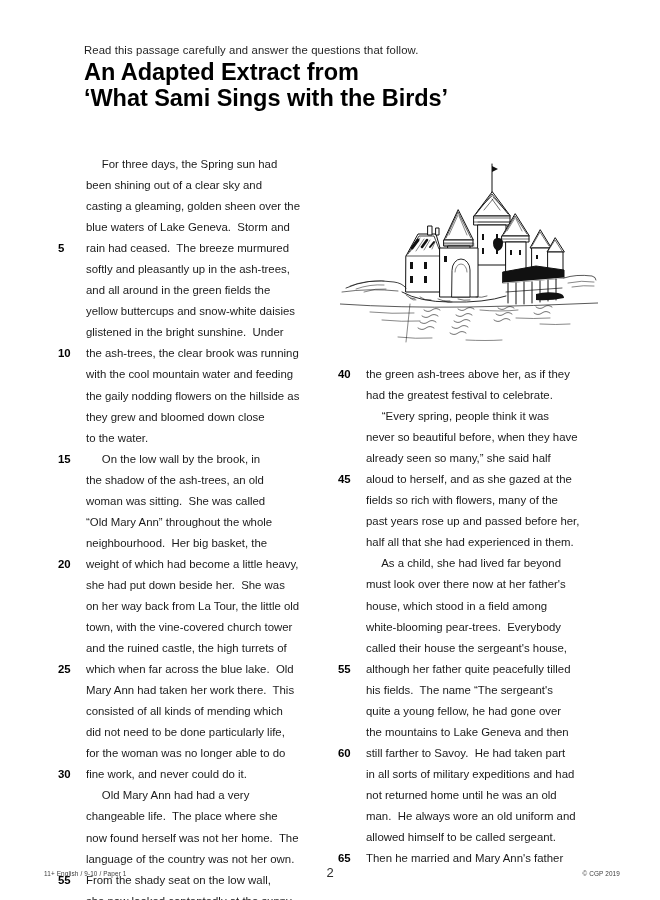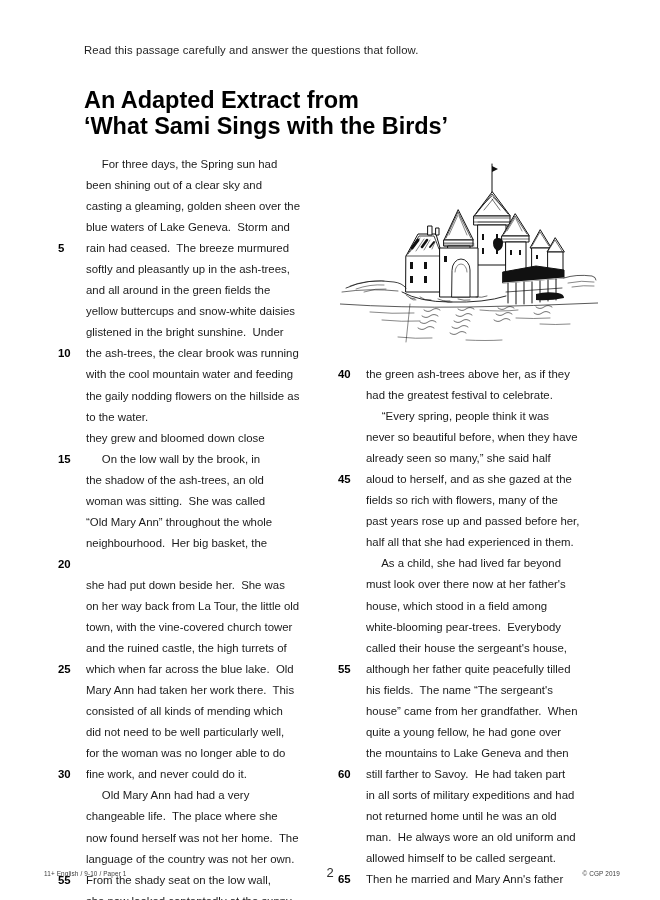--- a/index.html
+++ b/index.html
@@ -30,21 +30,21 @@
     top: 44px;
     font-size: 11.3px;
     color: #1f1f1f;
     letter-spacing: 0.01em;
   }
 
   
   .title {
     position: absolute;
     left: 84px;
-    top: 88px;
+    top: 60px;
     width: 520px;
     font-size: 23.5px;
     font-weight: bold;
     line-height: 25.5px;
     color: #000;
     letter-spacing: -0.002em;
   }
   .title-line { display: block; white-space: nowrap; }
 
   
@@ -282,25 +282,25 @@
       <div class="prow">
         <span class="lnum"></span>
         <span class="ptext">with the cool mountain water and feeding</span>
       </div>
       <div class="prow">
         <span class="lnum"></span>
         <span class="ptext">the gaily nodding flowers on the hillside as</span>
       </div>
       <div class="prow">
         <span class="lnum"></span>
+        <span class="ptext">they grew and bloomed down close</span>
+      </div>
+      <div class="prow">
+        <span class="lnum"></span>
         <span class="ptext">to the water.</span>
-      </div>
-      <div class="prow">
-        <span class="lnum"></span>
-        <span class="ptext">they grew and bloomed down close</span>
       </div>
       <div class="prow">
         <span class="lnum">15</span>
         <span class="ptext">     On the low wall by the brook, in</span>
       </div>
       <div class="prow">
         <span class="lnum"></span>
         <span class="ptext">the shadow of the ash-trees, an old</span>
       </div>
       <div class="prow">
@@ -310,20 +310,21 @@
       <div class="prow">
         <span class="lnum"></span>
         <span class="ptext">“Old Mary Ann” throughout the whole</span>
       </div>
       <div class="prow">
         <span class="lnum"></span>
         <span class="ptext">neighbourhood.  Her big basket, the</span>
       </div>
       <div class="prow">
         <span class="lnum">20</span>
+        <span class="ptext">weight of which had become a little heavy,</span>
       </div>
       <div class="prow">
         <span class="lnum"></span>
         <span class="ptext">she had put down beside her.  She was</span>
       </div>
       <div class="prow">
         <span class="lnum"></span>
         <span class="ptext">on her way back from La Tour, the little old</span>
       </div>
       <div class="prow">
@@ -341,21 +342,21 @@
       <div class="prow">
         <span class="lnum"></span>
         <span class="ptext">Mary Ann had taken her work there.  This</span>
       </div>
       <div class="prow">
         <span class="lnum"></span>
         <span class="ptext">consisted of all kinds of mending which</span>
       </div>
       <div class="prow">
         <span class="lnum"></span>
-        <span class="ptext">did not need to be well particularly well,</span>
+        <span class="ptext">did not need to be done particularly life,</span>
       </div>
       <div class="prow">
         <span class="lnum"></span>
         <span class="ptext">for the woman was no longer able to do</span>
       </div>
       <div class="prow">
         <span class="lnum">30</span>
         <span class="ptext">fine work, and never could do it.</span>
       </div>
       <div class="prow">
@@ -440,24 +441,20 @@
         <span class="lnum"></span>
         <span class="ptext">called their house the sergeant's house,</span>
       </div>
       <div class="prow">
         <span class="lnum">55</span>
         <span class="ptext">although her father quite peacefully tilled</span>
       </div>
       <div class="prow">
         <span class="lnum"></span>
         <span class="ptext">his fields.  The name “The sergeant's</span>
-      </div>
-      <div class="prow">
-        <span class="lnum"></span>
-        <span class="ptext">house” came from her grandfather.  When</span>
       </div>
       <div class="prow">
         <span class="lnum"></span>
         <span class="ptext">quite a young fellow, he had gone over</span>
       </div>
       <div class="prow">
         <span class="lnum"></span>
         <span class="ptext">the mountains to Lake Geneva and then</span>
       </div>
       <div class="prow">

